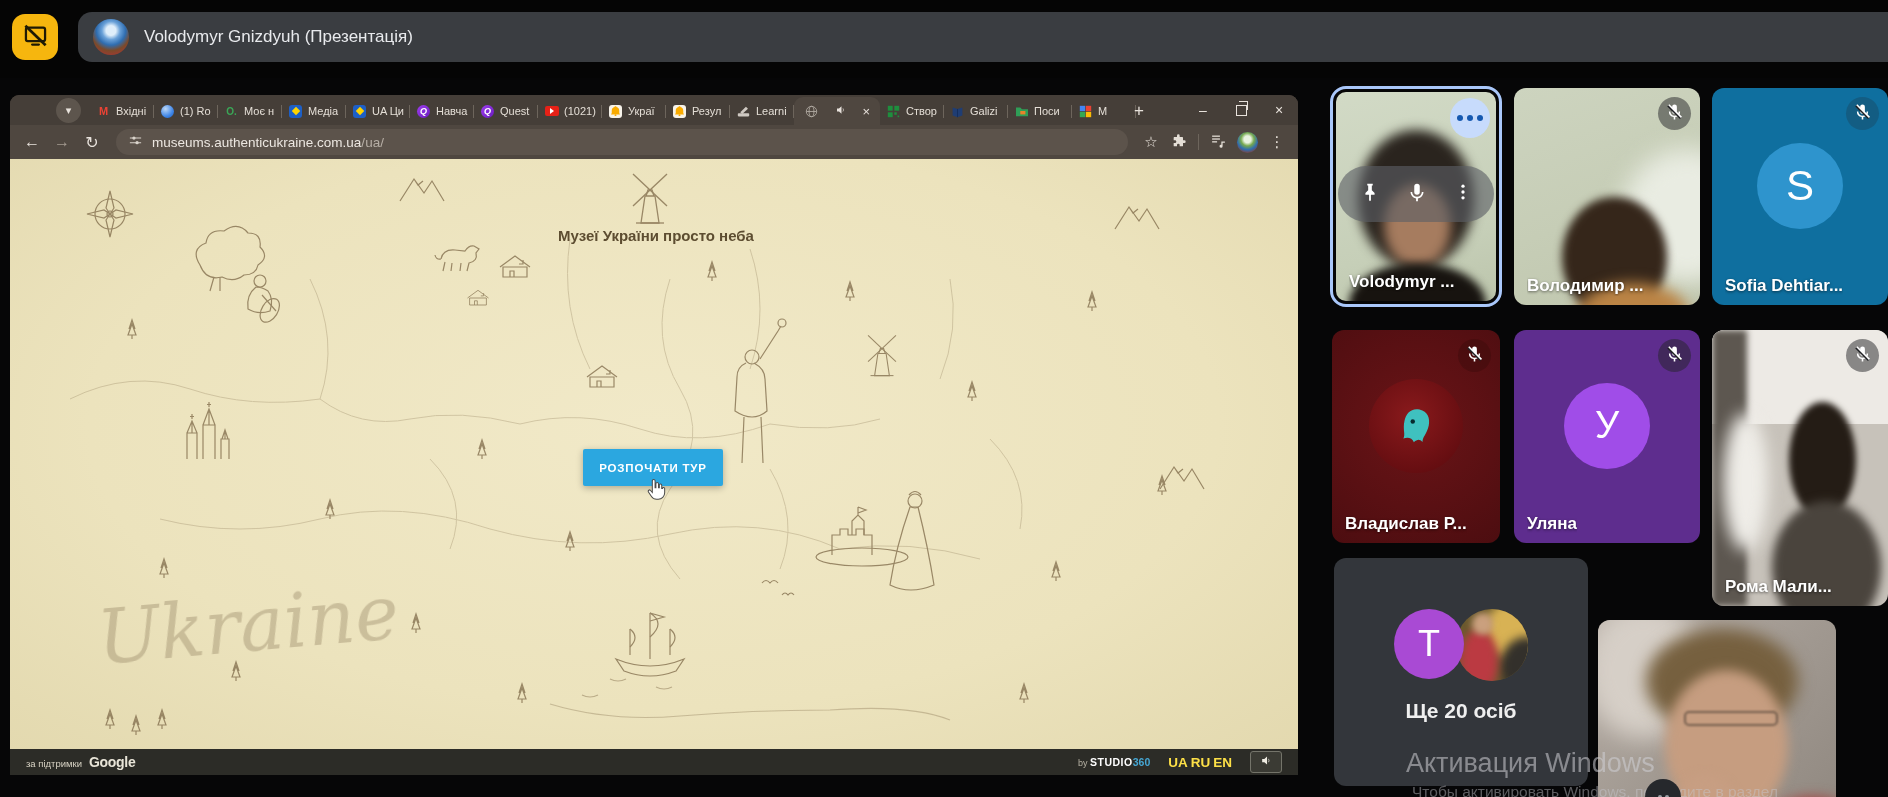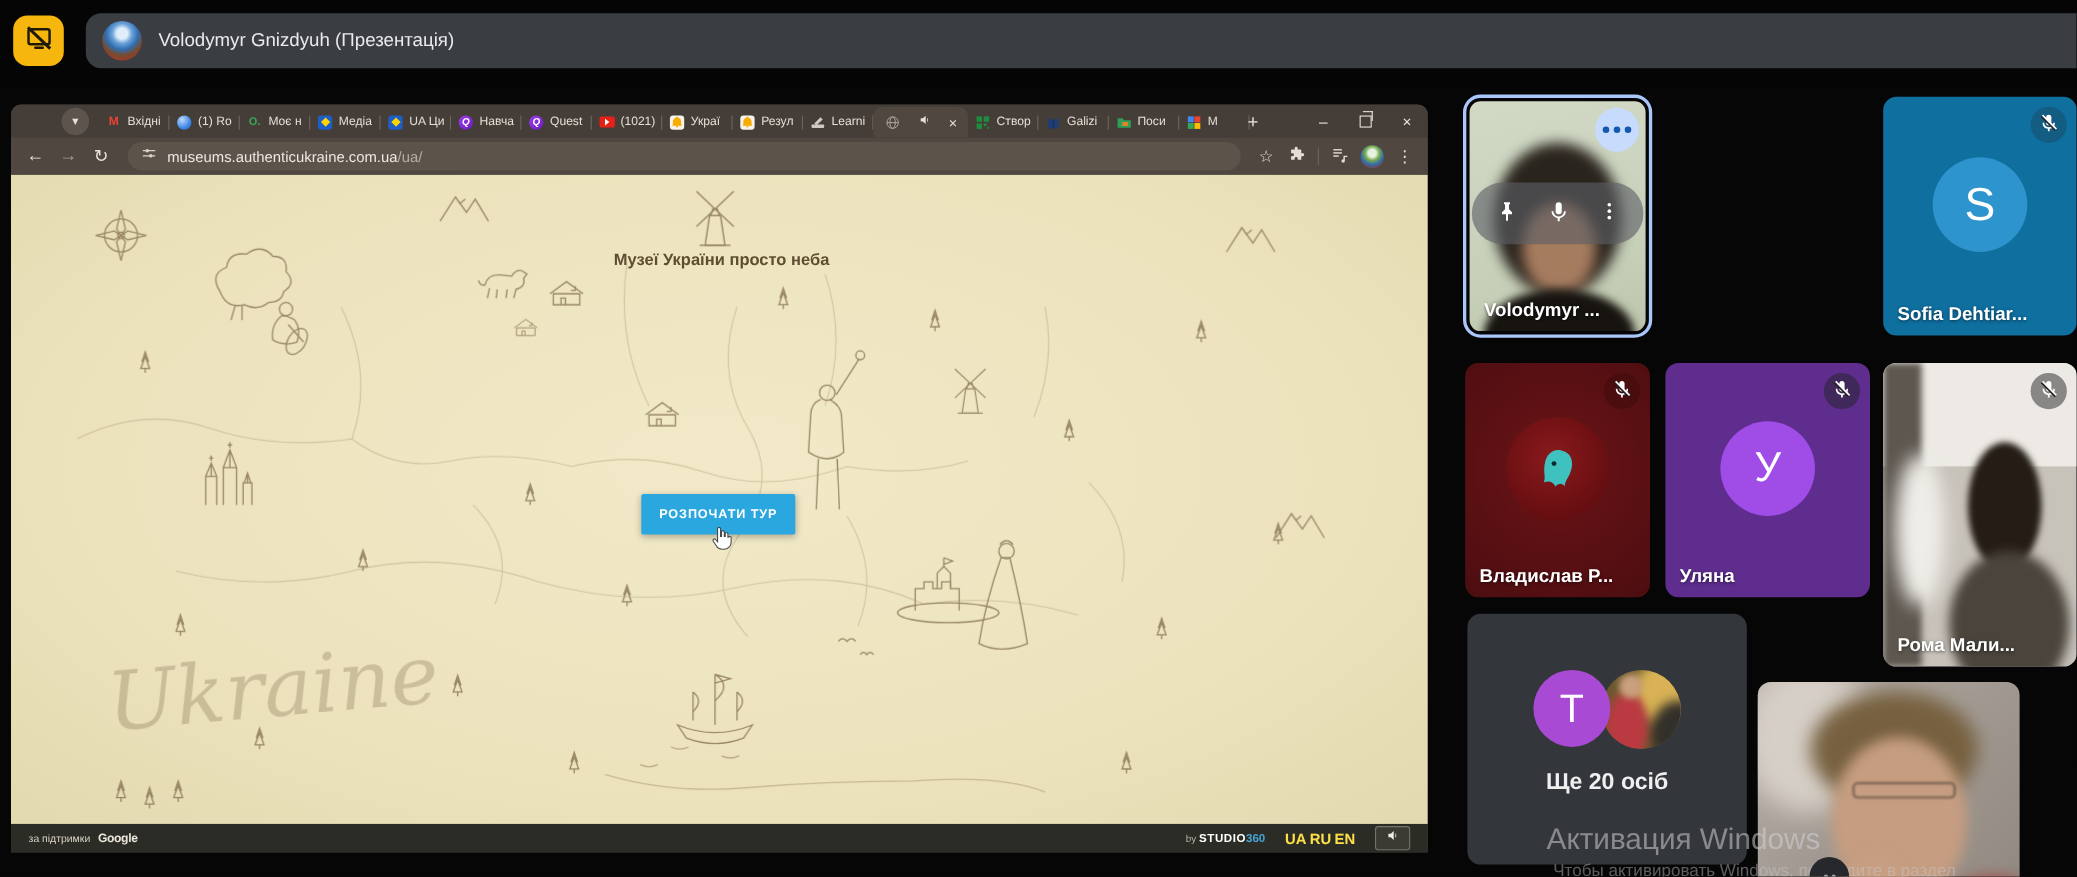--- a/index.html
+++ b/index.html
@@ -54,21 +54,21 @@
   .content{position:relative;height:590px;overflow:hidden;
       background:radial-gradient(ellipse at 50% 45%,#f1e9c8 0%,#ece3bd 62%,#e3d9af 100%);}
   svg.map{position:absolute;left:0;top:0;}
   .start-btn{position:absolute;left:573px;top:290px;width:140px;height:37px;background:#2ba7e0;color:#fff;
       font-size:11.5px;letter-spacing:.8px;font-weight:bold;display:flex;align-items:center;justify-content:center;
       border-radius:2px;box-shadow:0 2px 7px rgba(0,0,0,.28);}
   .cursor{position:absolute;left:634px;top:318px;}
   .pfooter{height:26px;background:#2c2c27;display:flex;align-items:center;justify-content:space-between;padding:0 16px;}
   .foot-left{display:flex;align-items:baseline;gap:7px;}
   .sup-txt{font-size:9.5px;color:#d8d3c4;}
-  .google-txt{font-size:11px;color:#e9e5d8;font-weight:bold;letter-spacing:-.3px;}
+  .google-txt{font-size:14px;color:#e9e5d8;font-weight:bold;letter-spacing:-.3px;}
   .foot-right{display:flex;align-items:center;gap:18px;}
   .studio{font-size:9px;color:#b7b2a4;}
   .studio b{font-size:10.5px;color:#fff;letter-spacing:.5px;}
   .studio i{font-style:normal;font-size:10.5px;font-weight:bold;color:#46a7d4;}
   .langs{display:flex;gap:3px;font-size:13.5px;font-weight:bold;color:#fde047;}
   .snd{width:30px;height:20px;border:1px solid #74746a;background:#3b3b34;border-radius:3px;
        display:flex;align-items:center;justify-content:center;}
 
   
   .tile{position:absolute;border-radius:12px;overflow:hidden;background:#202124;}
@@ -529,20 +529,34 @@
       </div>
       <div class="more-circle">
           <i></i>
           <i></i>
           <i></i>
         </div>
       <div class="tname">Volodymyr ...</div>
     </div>
   </div>
 
+  <div class="tile" style="left:1514px;top:88px;width:186px;height:217px;background:linear-gradient(160deg,#cdd4bf 0%,#c6cdb6 55%,#bfc6ae 100%);">
+    <div class="blob" style="left:58%;top:28%;width:70%;height:62%;background:#e9ece2;filter:blur(12px);"></div>
+    <div class="blob" style="left:26%;top:50%;width:56%;height:56%;background:#35261a;filter:blur(4px);"></div>
+    <div class="blob" style="left:34%;top:90%;width:60%;height:30%;background:#bb8445;filter:blur(7px);"></div>
+    <div class="muteb">
+        <span><svg viewBox="0 0 24 24" width="19" height="19">
+            <path fill="#fff" d="M12 15a3 3 0 0 0 3-3V6a3 3 0 0 0-6 0v6a3 3 0 0 0 3 3z"></path>
+            <path fill="#fff" d="M17.3 12a5.3 5.3 0 0 1-10.6 0H4.9a7.1 7.1 0 0 0 6.1 7v3h2v-3a7.1 7.1 0 0 0 6.1-7h-1.8z"></path>
+            <line x1="4" y1="4.5" x2="20" y2="20.5" stroke="#202124" stroke-width="3.2"></line>
+            <line x1="4.8" y1="3.4" x2="20.8" y2="19.4" stroke="#fff" stroke-width="2"></line>
+          </svg></span>
+      </div>
+    <div class="tname">Володимир ...</div>
+  </div>
 
   <div class="tile tile-sofia" style="left:1712px;top:88px;width:176px;height:217px;">
     <div class="big-avatar">S</div>
     <div class="muteb" style="background:rgba(30,60,80,.35);">
         <span><svg viewBox="0 0 24 24" width="19" height="19">
             <path fill="#fff" d="M12 15a3 3 0 0 0 3-3V6a3 3 0 0 0-6 0v6a3 3 0 0 0 3 3z"></path>
             <path fill="#fff" d="M17.3 12a5.3 5.3 0 0 1-10.6 0H4.9a7.1 7.1 0 0 0 6.1 7v3h2v-3a7.1 7.1 0 0 0 6.1-7h-1.8z"></path>
             <line x1="4" y1="4.5" x2="20" y2="20.5" stroke="#202124" stroke-width="3.2"></line>
             <line x1="4.8" y1="3.4" x2="20.8" y2="19.4" stroke="#fff" stroke-width="2"></line>
           </svg></span>

